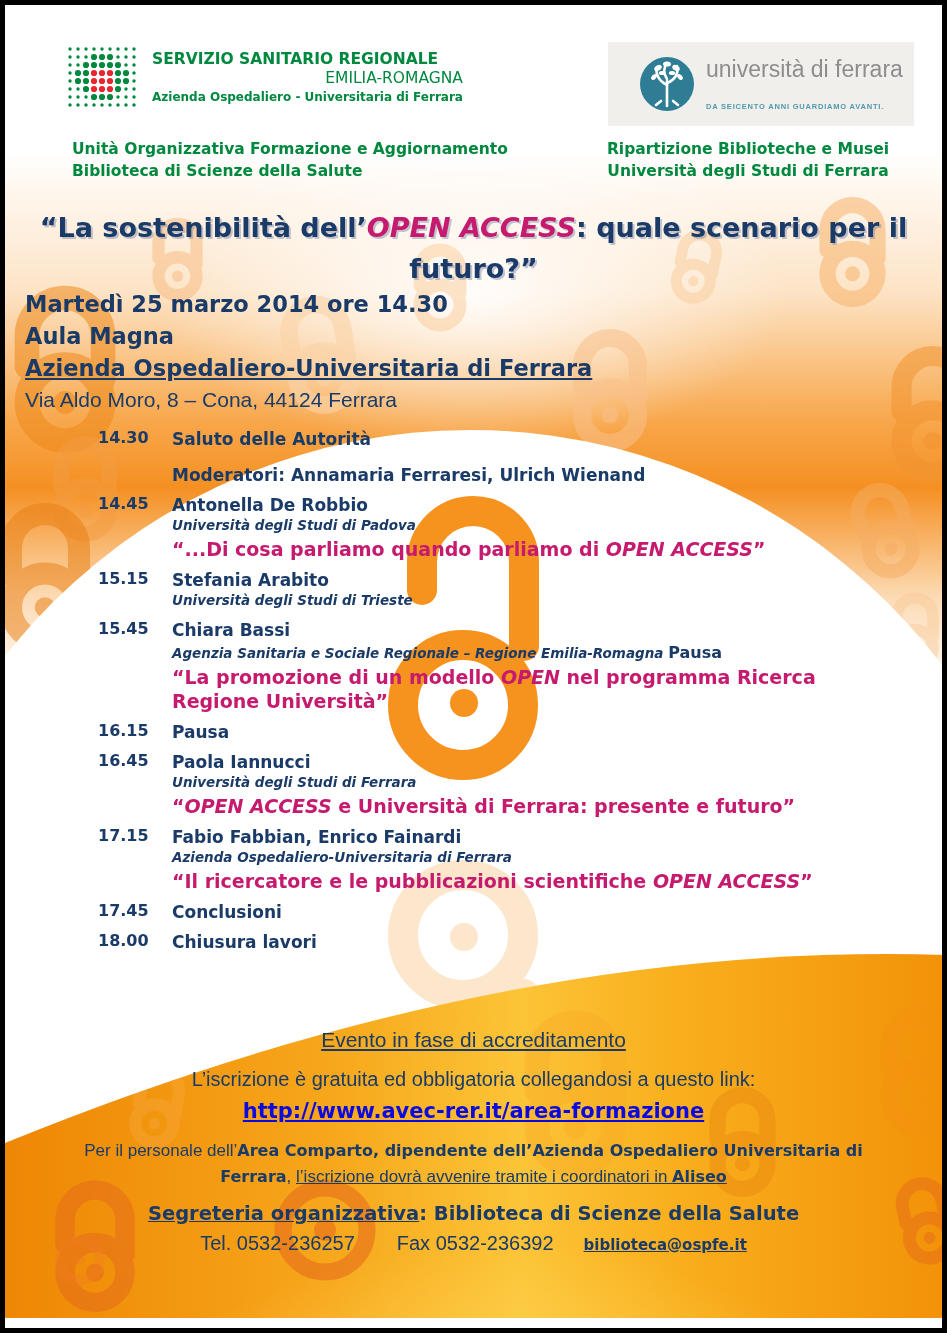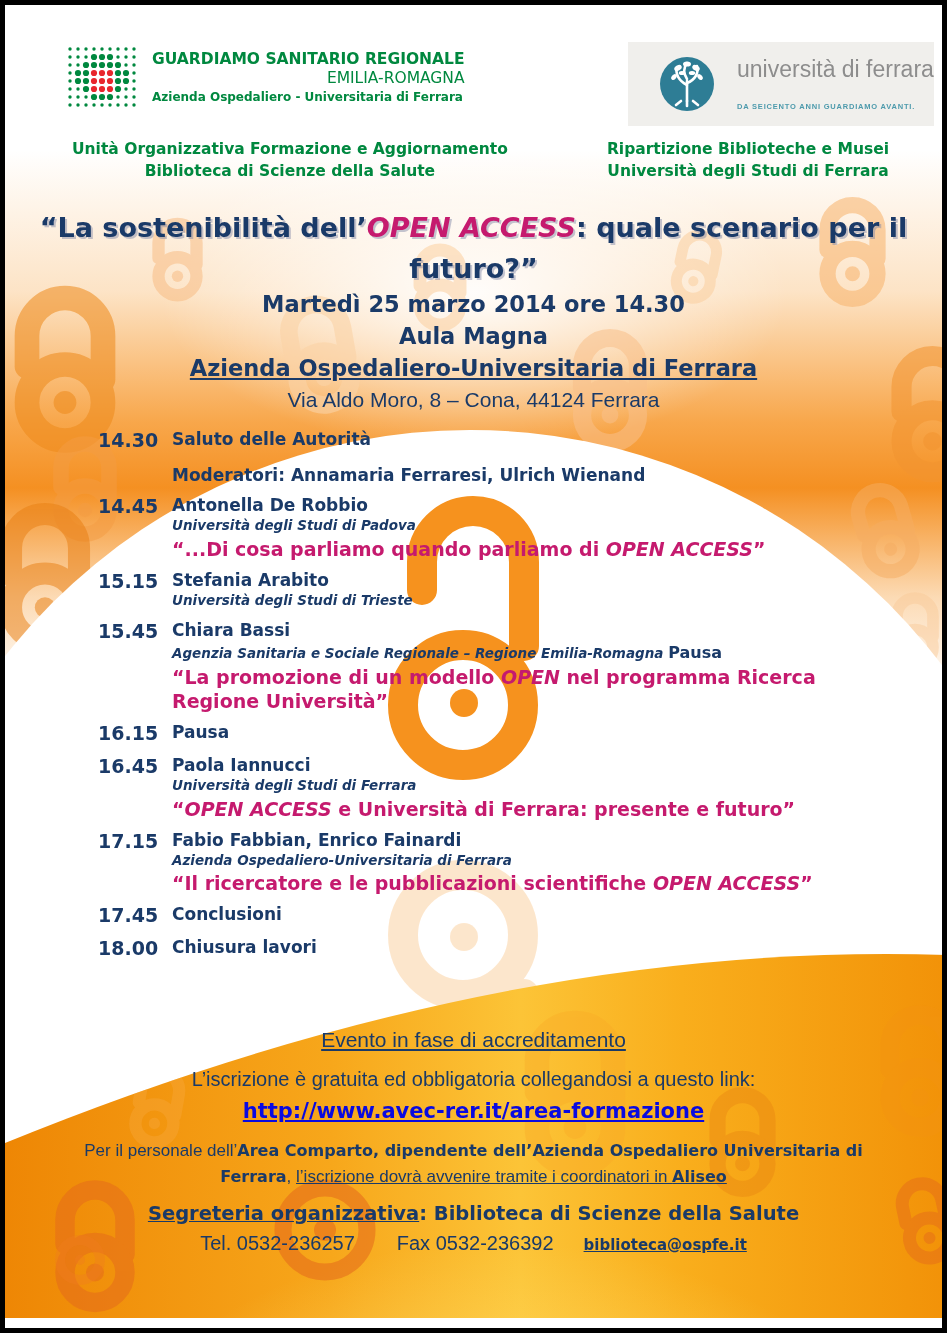--- a/index.html
+++ b/index.html
@@ -20,45 +20,45 @@
         background:#fff;z-index:4;}
   .big-a{position:absolute;left:368px;top:470px;z-index:5;}
   .hill{position:absolute;left:0;top:930px;z-index:6;}
 
   
   .hdr-ssr{position:absolute;left:64px;top:44px;display:flex;align-items:center;z-index:10;}
   .ssr-text{margin-left:12px;color:#00883f;}
   .ssr-l1{font-weight:700;font-size:15.5px;line-height:1.25;}
   .ssr-l2{font-weight:400;font-size:15.5px;line-height:1.25;text-align:right;}
   .ssr-l3{font-weight:700;font-size:12px;line-height:1.5;}
-  .hdr-unife{position:absolute;left:628px;top:42px;width:306px;height:84px;background:#f0efec;
-             display:flex;align-items:center;z-index:10;gap:11px;}
+  .hdr-unife{position:absolute;left:608px;top:42px;width:306px;height:84px;background:#f0efec;
+             display:flex;align-items:center;z-index:10;}
   .unife-txt{margin-left:10px;}
   .unife-name{font-family:"Liberation Sans",sans-serif;font-size:23px;color:#8d8d8d;line-height:1.05;}
   .unife-tag{font-family:"Liberation Sans",sans-serif;font-size:7.5px;font-weight:700;color:#4d9aac;
              letter-spacing:.8px;margin-top:20px;}
 
-  .dept{position:absolute;top:138px;color:#00883f;font-weight:700;font-size:15.5px;line-height:1.45;z-index:10;text-align:center;}
+  .dept{position:absolute;top:138px;color:#00883f;font-weight:700;font-size:15.5px;line-height:1.45;z-index:10;}
   .dept-left{left:72px;}
   .dept-right{right:58px;text-align:center;}
 
   
   .title{position:absolute;top:190px;left:30px;right:30px;text-align:center;z-index:10;
          font-weight:700;font-size:27px;line-height:1.5;color:#1a3a68;
          text-shadow:2px 2px 0 rgba(125,130,165,.45);}
   .title .em{color:#c51a6e;font-style:italic;}
-  .event-block{position:absolute;top:289px;left:0;right:0;text-align:center;color:#1a3a68;z-index:10;}
+  .event-block{position:absolute;top:289px;left:0;right:0;color:#1a3a68;z-index:10;padding-left:25px;}
   .ev1,.ev2{font-weight:700;font-size:22.5px;line-height:1.4;}
   .ev3{font-weight:700;font-size:22.5px;line-height:1.45;text-decoration:underline;}
   .ev4{font-family:"Liberation Sans",sans-serif;font-size:21px;line-height:1.45;}
 
   
   .program{position:absolute;top:428px;left:98px;right:50px;color:#1a3a68;z-index:10;}
   .prow{display:flex;margin-bottom:8px;}
-  .ptime{flex:none;width:74px;font-weight:700;font-size:19px;line-height:1.3;}
+  .ptime{flex:none;width:74px;font-weight:700;font-size:16px;line-height:1.3;}
   .pbody{flex:1;}
   .ptitle,.pspeaker{font-weight:700;font-size:17px;line-height:1.3;}
   .pmods{font-weight:700;font-size:17px;line-height:1.3;margin-top:14px;}
   .paffil{font-weight:700;font-style:italic;font-size:13.5px;line-height:1.45;}
   .paffil .note{font-style:normal;font-size:16px;}
   .pquote{color:#c51a6e;font-weight:700;font-size:19px;line-height:1.27;margin-top:1px;}
   .pquote .em{font-style:italic;}
 
   
   .bottom{position:absolute;top:1028px;left:0;right:0;text-align:center;color:#1a3a68;z-index:10;
@@ -231,21 +231,21 @@
         <circle cx="14" cy="61" r="1.7" fill="#00883f"></circle>
         <circle cx="22" cy="61" r="1.7" fill="#00883f"></circle>
         <circle cx="30" cy="61" r="1.7" fill="#00883f"></circle>
         <circle cx="38" cy="61" r="1.7" fill="#00883f"></circle>
         <circle cx="46" cy="61" r="1.7" fill="#00883f"></circle>
         <circle cx="54" cy="61" r="1.7" fill="#00883f"></circle>
         <circle cx="62" cy="61" r="1.7" fill="#00883f"></circle>
         <circle cx="70" cy="61" r="1.7" fill="#00883f"></circle>
       </svg>
     <div class="ssr-text">
-      <div class="ssr-l1">GUARDIAMO SANITARIO REGIONALE</div>
+      <div class="ssr-l1">SERVIZIO SANITARIO REGIONALE</div>
       <div class="ssr-l2">EMILIA-ROMAGNA</div>
       <div class="ssr-l3">Azienda Ospedaliero - Universitaria di Ferrara</div>
     </div>
   </div>
 
   <div class="hdr-unife">
     <svg width="58" height="58" viewBox="0 0 58 58" style="margin-left:30px" aria-hidden="true">
       <circle cx="29" cy="29" r="27" fill="#2e7d95"></circle>
       <g stroke="#fff" stroke-width="2.6" fill="none" stroke-linecap="round">
         <path d="M29,46 L29,26"></path>

